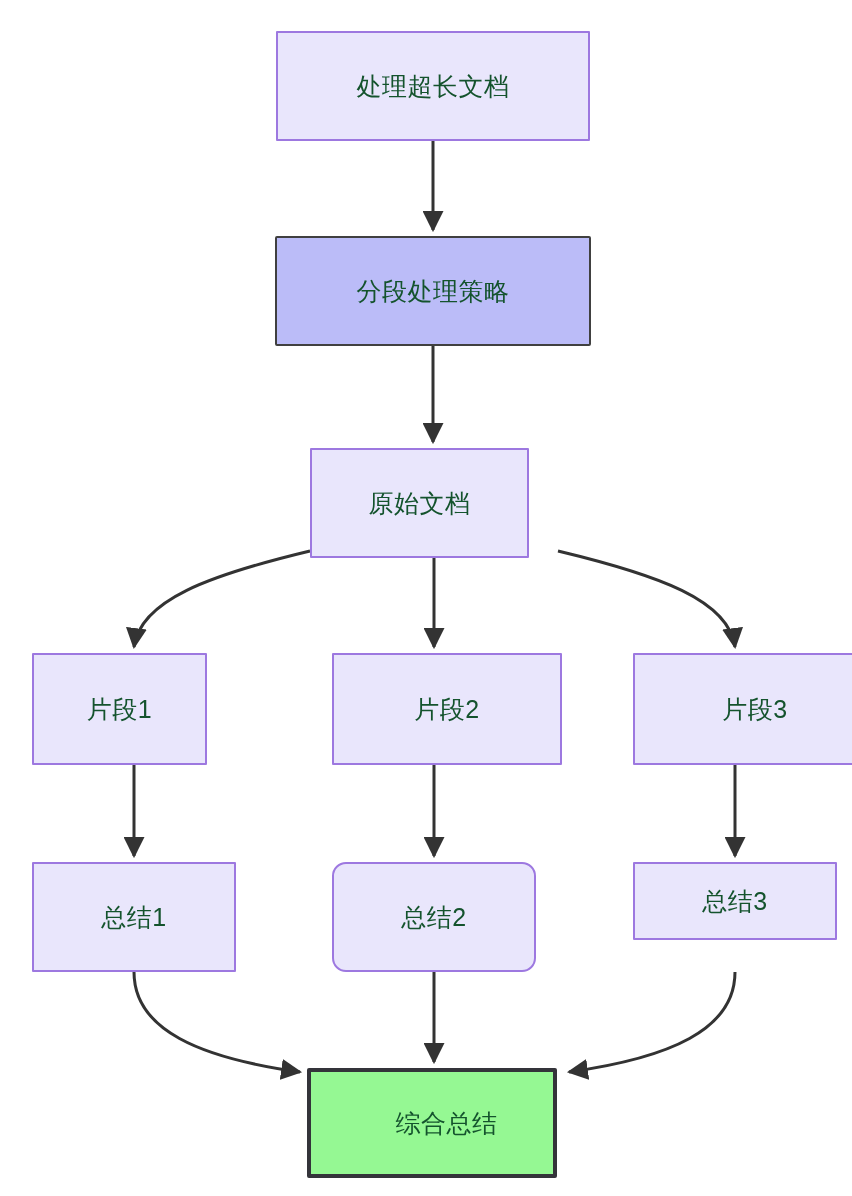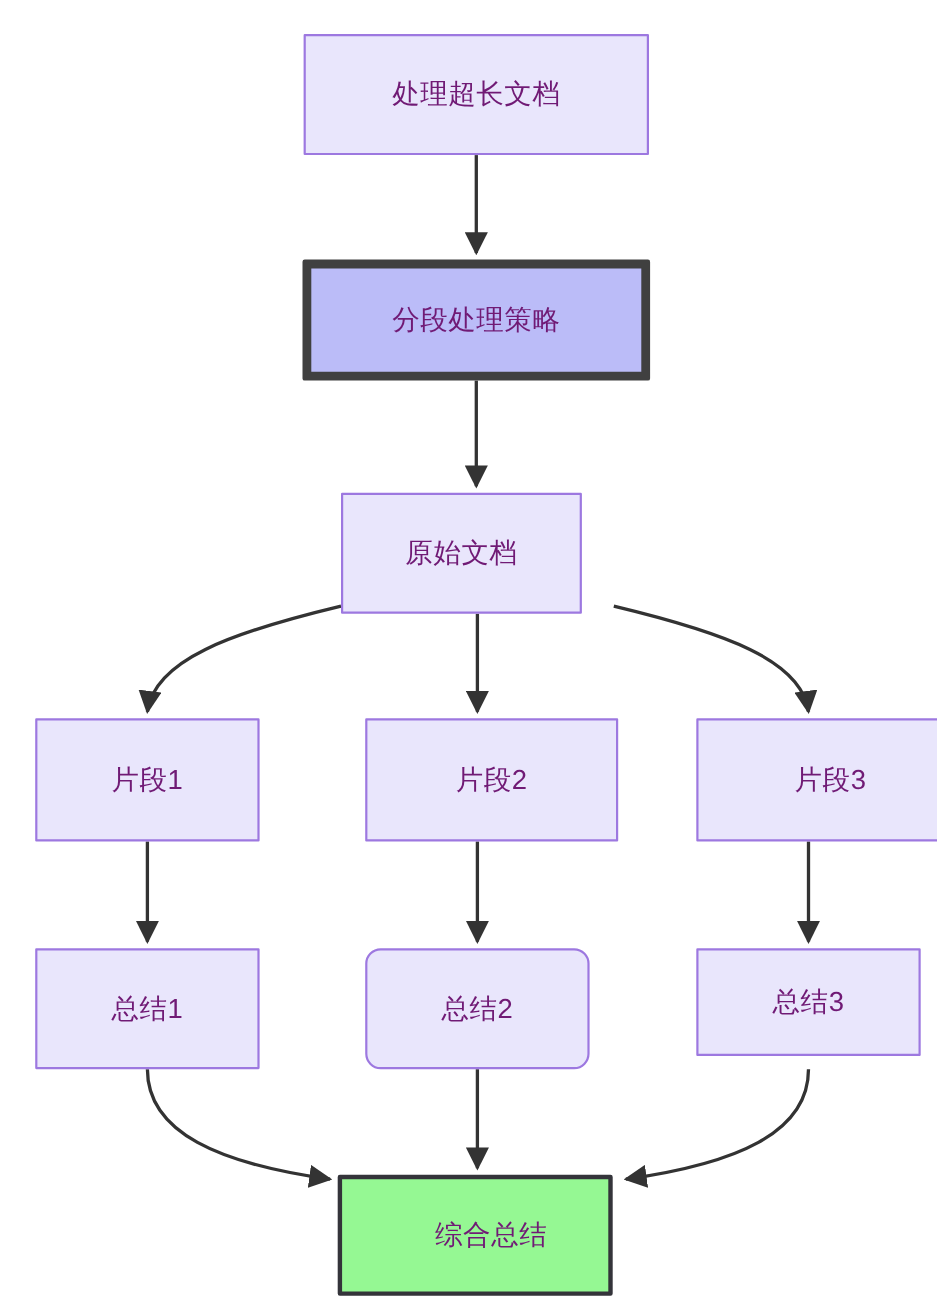--- a/index.html
+++ b/index.html
@@ -33,32 +33,32 @@
     position: absolute;
     box-sizing: border-box;
     display: flex;
     align-items: center;
     justify-content: center;
     text-align: center;
   }
   .node-label {
     font-size: 25px;
     line-height: 1.2;
-    color: #701a75;
+    color: #14532d;
     letter-spacing: 0.5px;
     white-space: nowrap;
   }
   .node.plain {
     background: #e9e6fc;
     border: 2px solid #9d78e0;
     border-radius: 1px;
   }
   .node.highlight {
     background: #bbbcf8;
-    border: 8px solid #404040;
+    border: 2px solid #404040;
     border-radius: 2px;
   }
   .node.result {
     background: #95f893;
     border: 4px solid #34343a;
     border-radius: 2px;
     padding-left: 29px;
   }
 </style>
 </head>
@@ -93,41 +93,41 @@
   </div>
 
   <div class="node highlight" style="left:275px; top:236px; width:316px; height:110px;">
     <span class="node-label">分段处理策略</span>
   </div>
 
   <div class="node plain" style="left:310px; top:448px; width:219px; height:110px;">
     <span class="node-label">原始文档</span>
   </div>
 
-  <div class="node plain" style="left:32px; top:653px; width:204px; height:112px;">
+  <div class="node plain" style="left:32px; top:653px; width:175px; height:112px;">
     <span class="node-label">片段1</span>
   </div>
 
   <div class="node plain" style="left:332px; top:653px; width:230px; height:112px;">
     <span class="node-label">片段2</span>
   </div>
 
   <div class="node plain" style="left:633px; top:653px; width:244px; height:112px;">
     <span class="node-label">片段3</span>
   </div>
 
   <div class="node plain" style="left:32px; top:862px; width:204px; height:110px;">
     <span class="node-label">总结1</span>
   </div>
 
   <div class="node plain" style="left:332px; top:862px; width:204px; height:110px;border-radius:14px;">
     <span class="node-label">总结2</span>
   </div>
 
-  <div class="node plain" style="left:633px; top:862px; width:204px; height:98px;">
+  <div class="node plain" style="left:633px; top:862px; width:204px; height:78px;">
     <span class="node-label">总结3</span>
   </div>
 
   <div class="node result" style="left:307px; top:1068px; width:250px; height:110px;">
     <span class="node-label">综合总结</span>
   </div>
 
 </div>
 
 </body></html>

